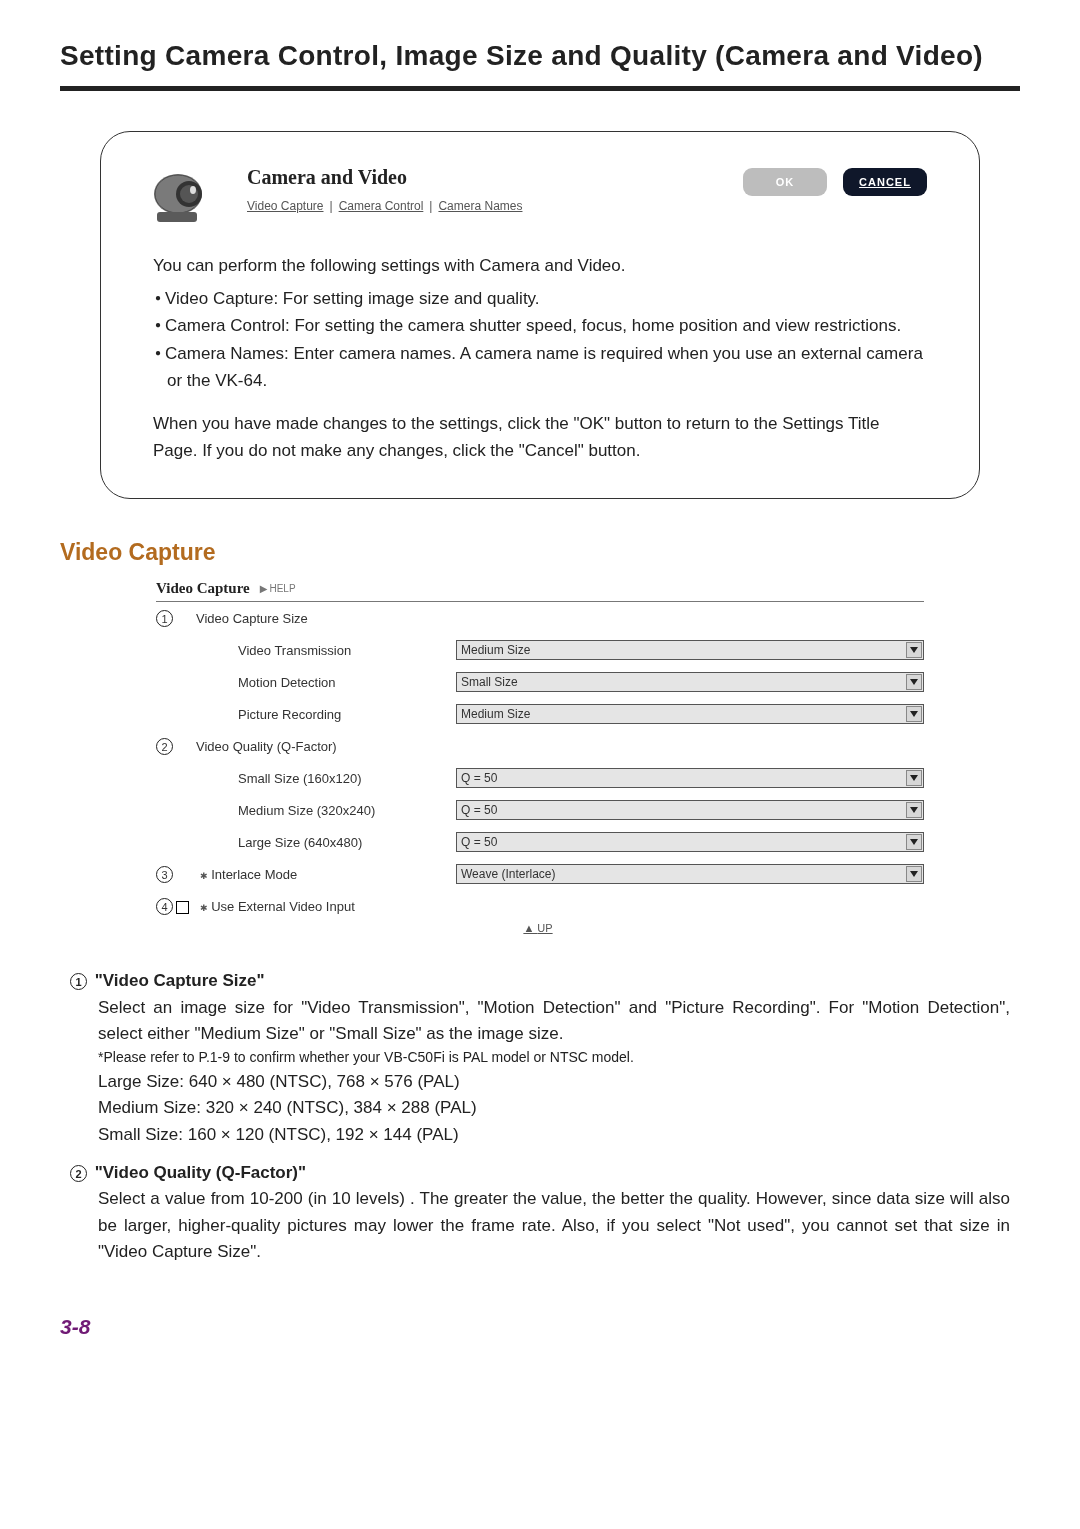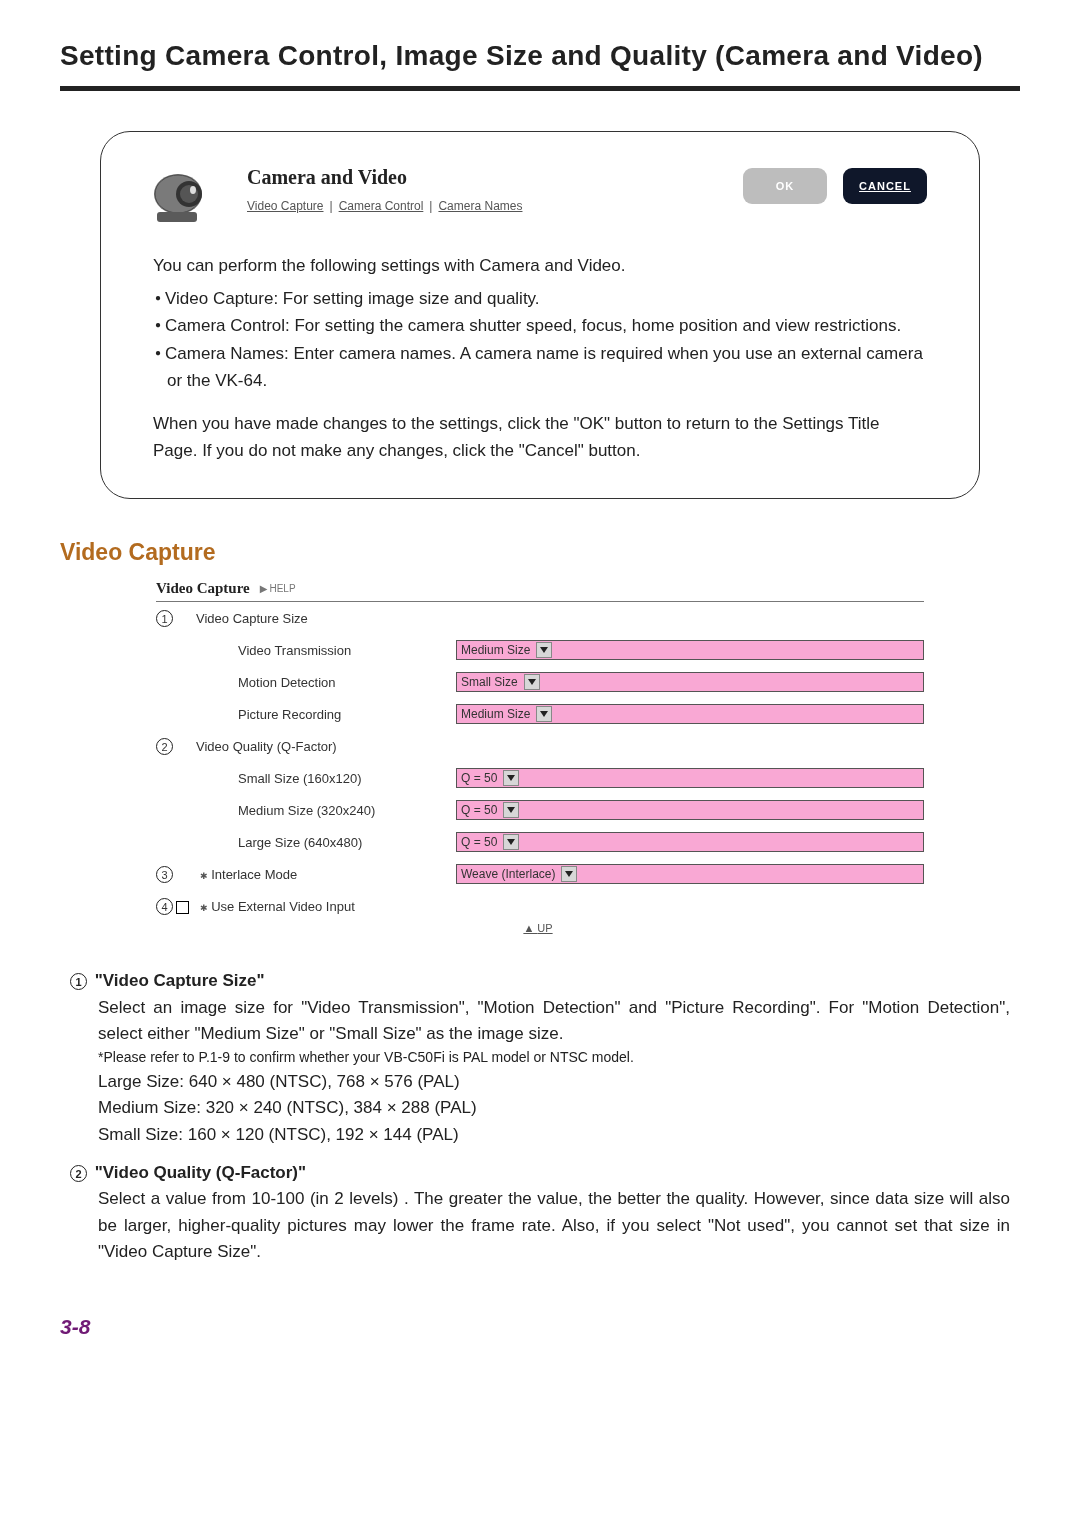--- a/index.html
+++ b/index.html
@@ -49,21 +49,21 @@
     color: #555;
     text-decoration: underline;
     display: flex;
     gap: 0;
   }
   .cam-links span { white-space: nowrap; }
   .cam-links .sep { margin: 0 6px; text-decoration: none; }
   .card-buttons { display: flex; gap: 16px; align-items: flex-start; margin-top: 2px; }
   .pill {
     width: 84px;
-    height: 36px;
+    height: 28px;
     border-radius: 9px;
     display: inline-flex;
     align-items: center;
     justify-content: center;
     font-size: 11px;
     font-weight: bold;
     letter-spacing: 1px;
   }
   .pill.ok { background: #bdbdbd; color: #fff; }
   .pill.cancel { background: #0f172a; color: #fff; text-decoration: underline; }
@@ -92,22 +92,22 @@
     border-bottom: 1px solid #777;
     padding-bottom: 4px;
   }
   .vcap-hdr b { font-family: Georgia, serif; font-size: 15px; }
   .vcap-help { font-size: 10px; color: #777; display:inline-flex; align-items:center; gap:2px;}
   .vcap-rows { font-size: 13px; color: #333; }
   .vrow { display: grid; grid-template-columns: 40px 260px 1fr; align-items: center; height: 32px; }
   .vrow .circ { justify-self: start; }
   .vrow.sub .lbl { padding-left: 42px; }
   .fake-select {
-    display: inline-flex; align-items: center; justify-content: flex-start;
-    border: 1px solid #555; background: #f9a8d4; height: 20px; font-size: 12px;
+    display: inline-flex; align-items: center; justify-content: space-between;
+    border: 1px solid #555; background: #e5e5e5; height: 20px; font-size: 12px;
     padding: 0 1px 0 4px; min-width: 94px;
   }
   .fake-select .arrow {
     width: 16px; height: 16px; background: #d7d7d7; border: 1px solid #888;
     display: inline-flex; align-items: center; justify-content: center; margin-left: 6px;
   }
   .fake-select .arrow::after { content:""; width:0;height:0;border-left:4px solid transparent;border-right:4px solid transparent;border-top:6px solid #222;}
   .note-circle {
     display: inline-block; width: 17px; height: 17px; border: 1px solid #222; border-radius: 50%;
     font-size: 11px; text-align: center; line-height: 16px; margin-right: 3px;
@@ -269,17 +269,17 @@
       <div>Large Size: 640 × 480 (NTSC), 768 × 576 (PAL)</div>
       <div>Medium Size: 320 × 240 (NTSC), 384 × 288 (PAL)</div>
       <div>Small Size: 160 × 120 (NTSC), 192 × 144 (PAL)</div>
     </div>
   </div>
 </div>
 
 <div class="desc-block" style="margin-top:12px">
   <div class="desc-title"><span class="note-circle">2</span> <span>"Video Quality (Q-Factor)"</span></div>
   <div class="desc-body">
-    <div>Select a value from 10-100 (in 2 levels) . The greater the value, the better the quality. However, since data size will also be larger, higher-quality pictures may lower the frame rate. Also, if you select "Not used", you cannot set that size in "Video Capture Size".</div>
+    <div>Select a value from 10-200 (in 10 levels) . The greater the value, the better the quality. However, since data size will also be larger, higher-quality pictures may lower the frame rate. Also, if you select "Not used", you cannot set that size in "Video Capture Size".</div>
   </div>
 </div>
 
 <div class="page-num">3-8</div>
 
 </body></html>

